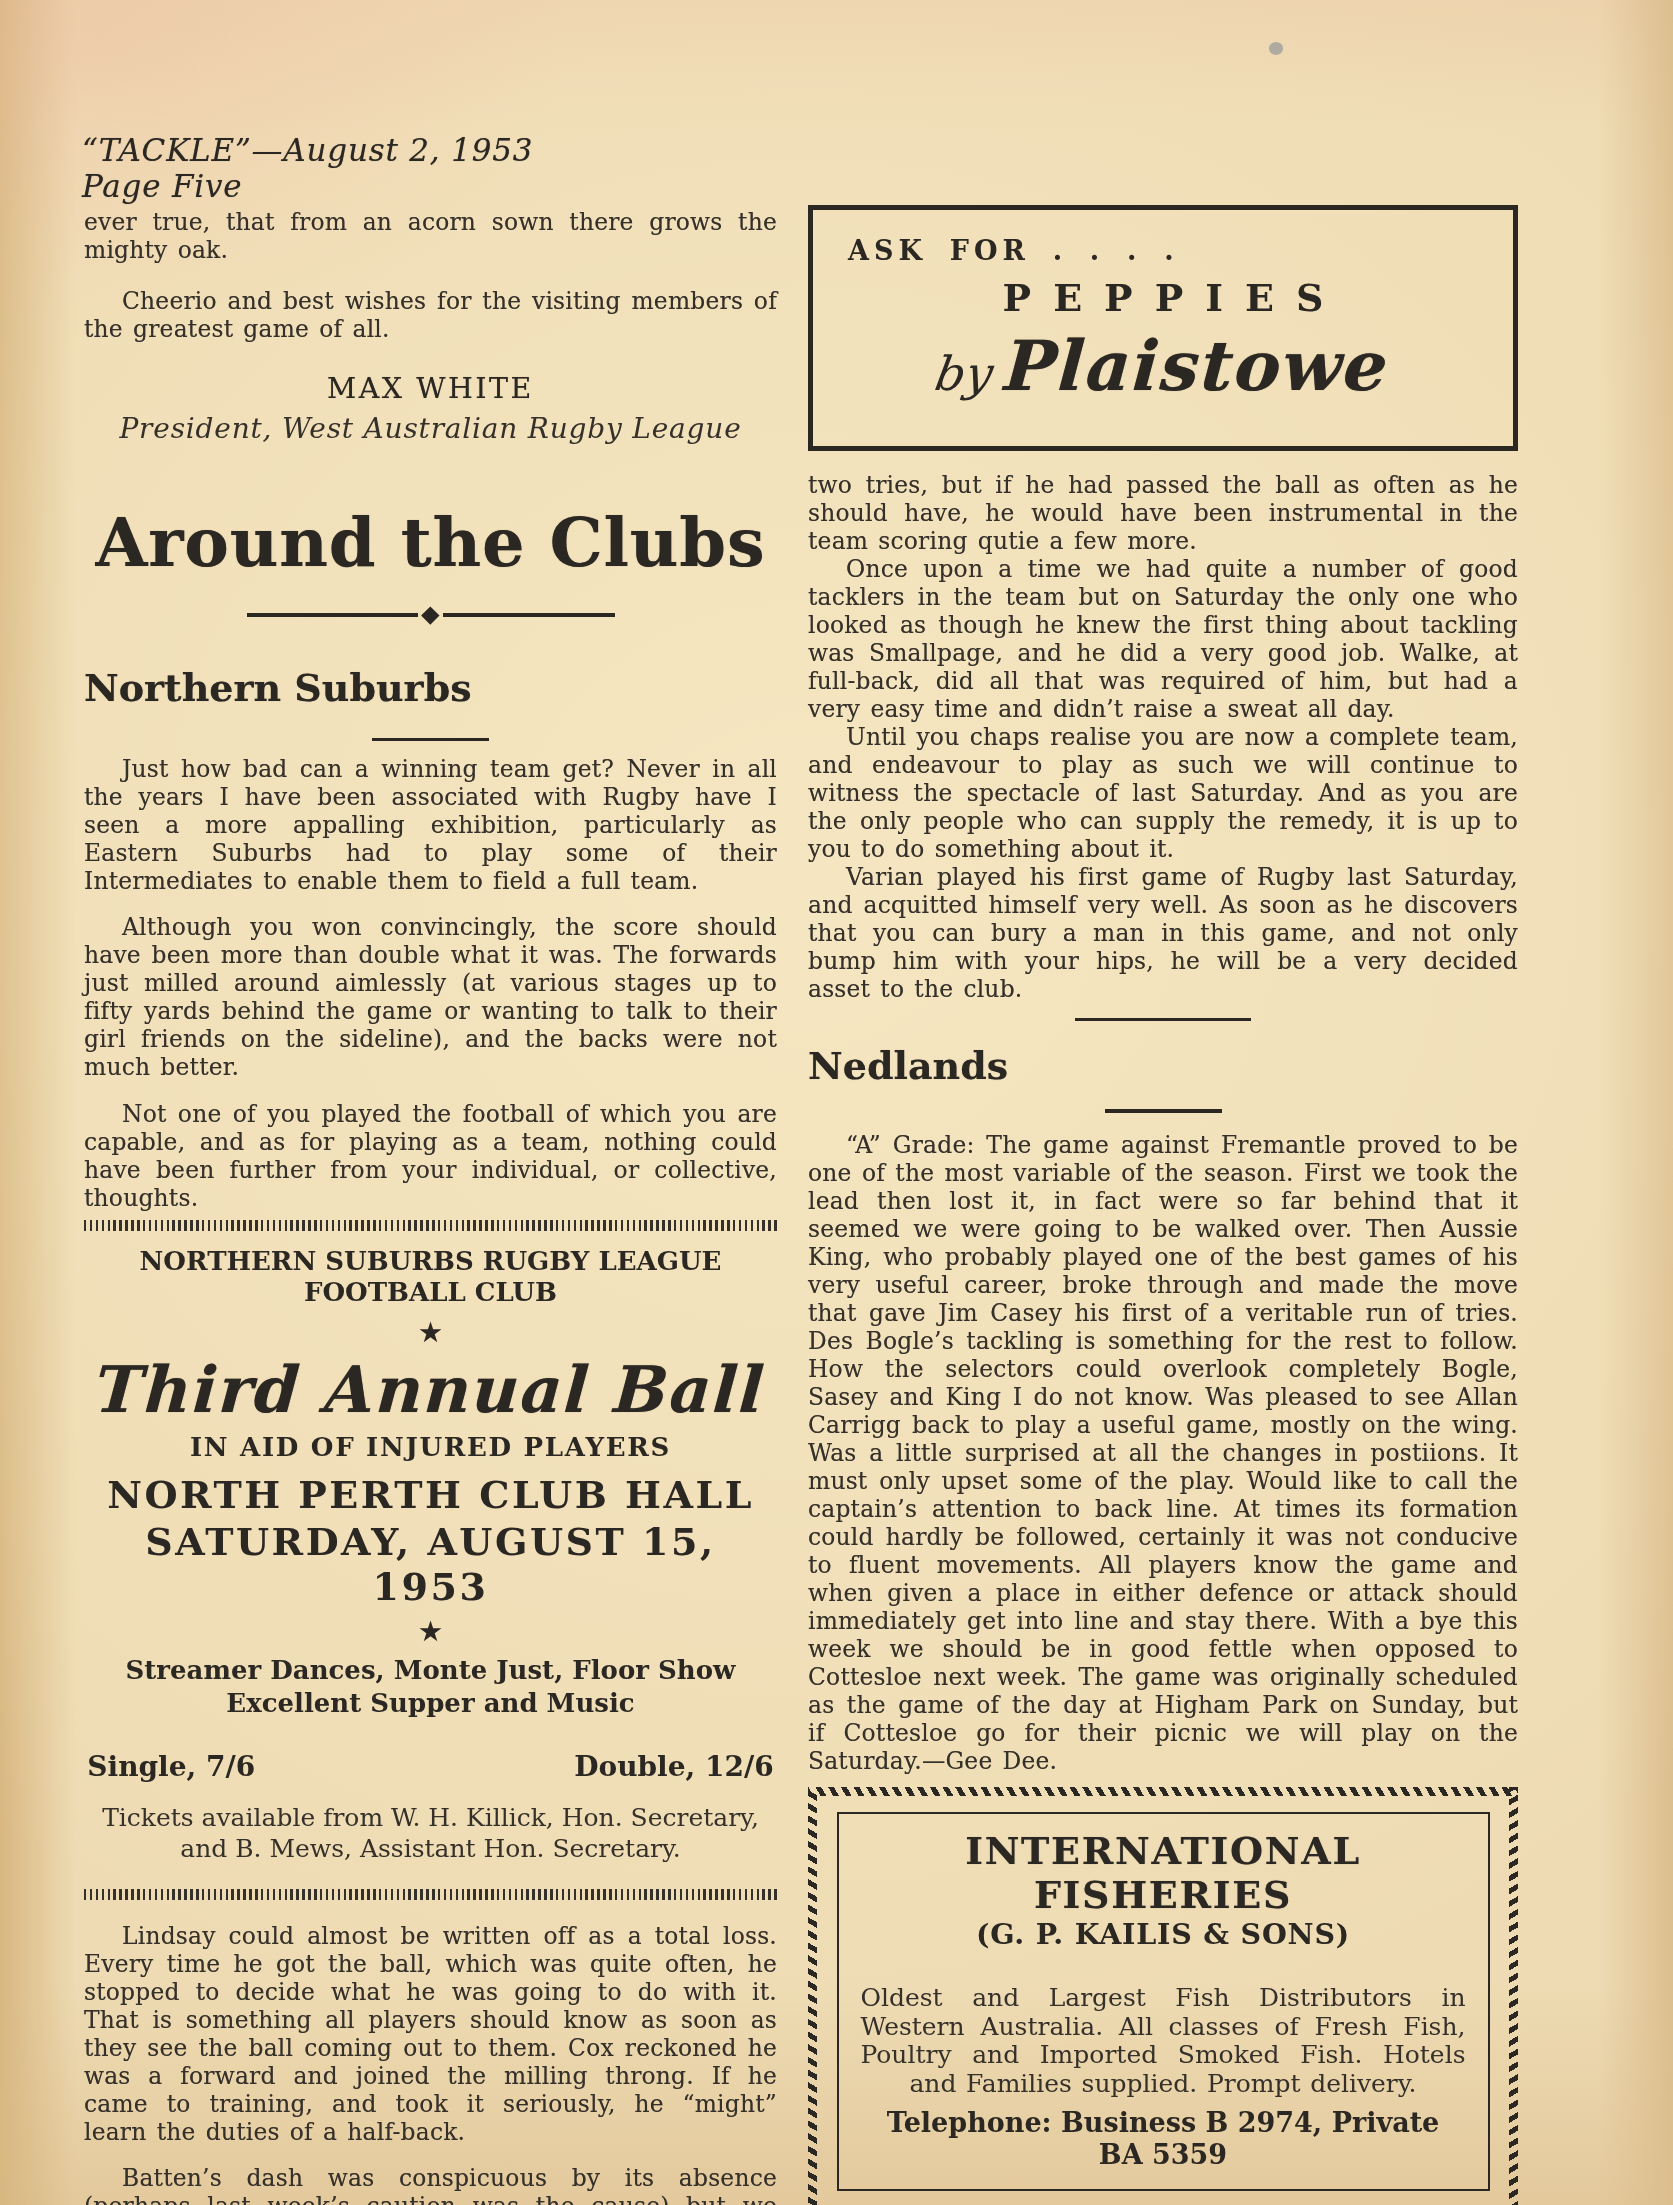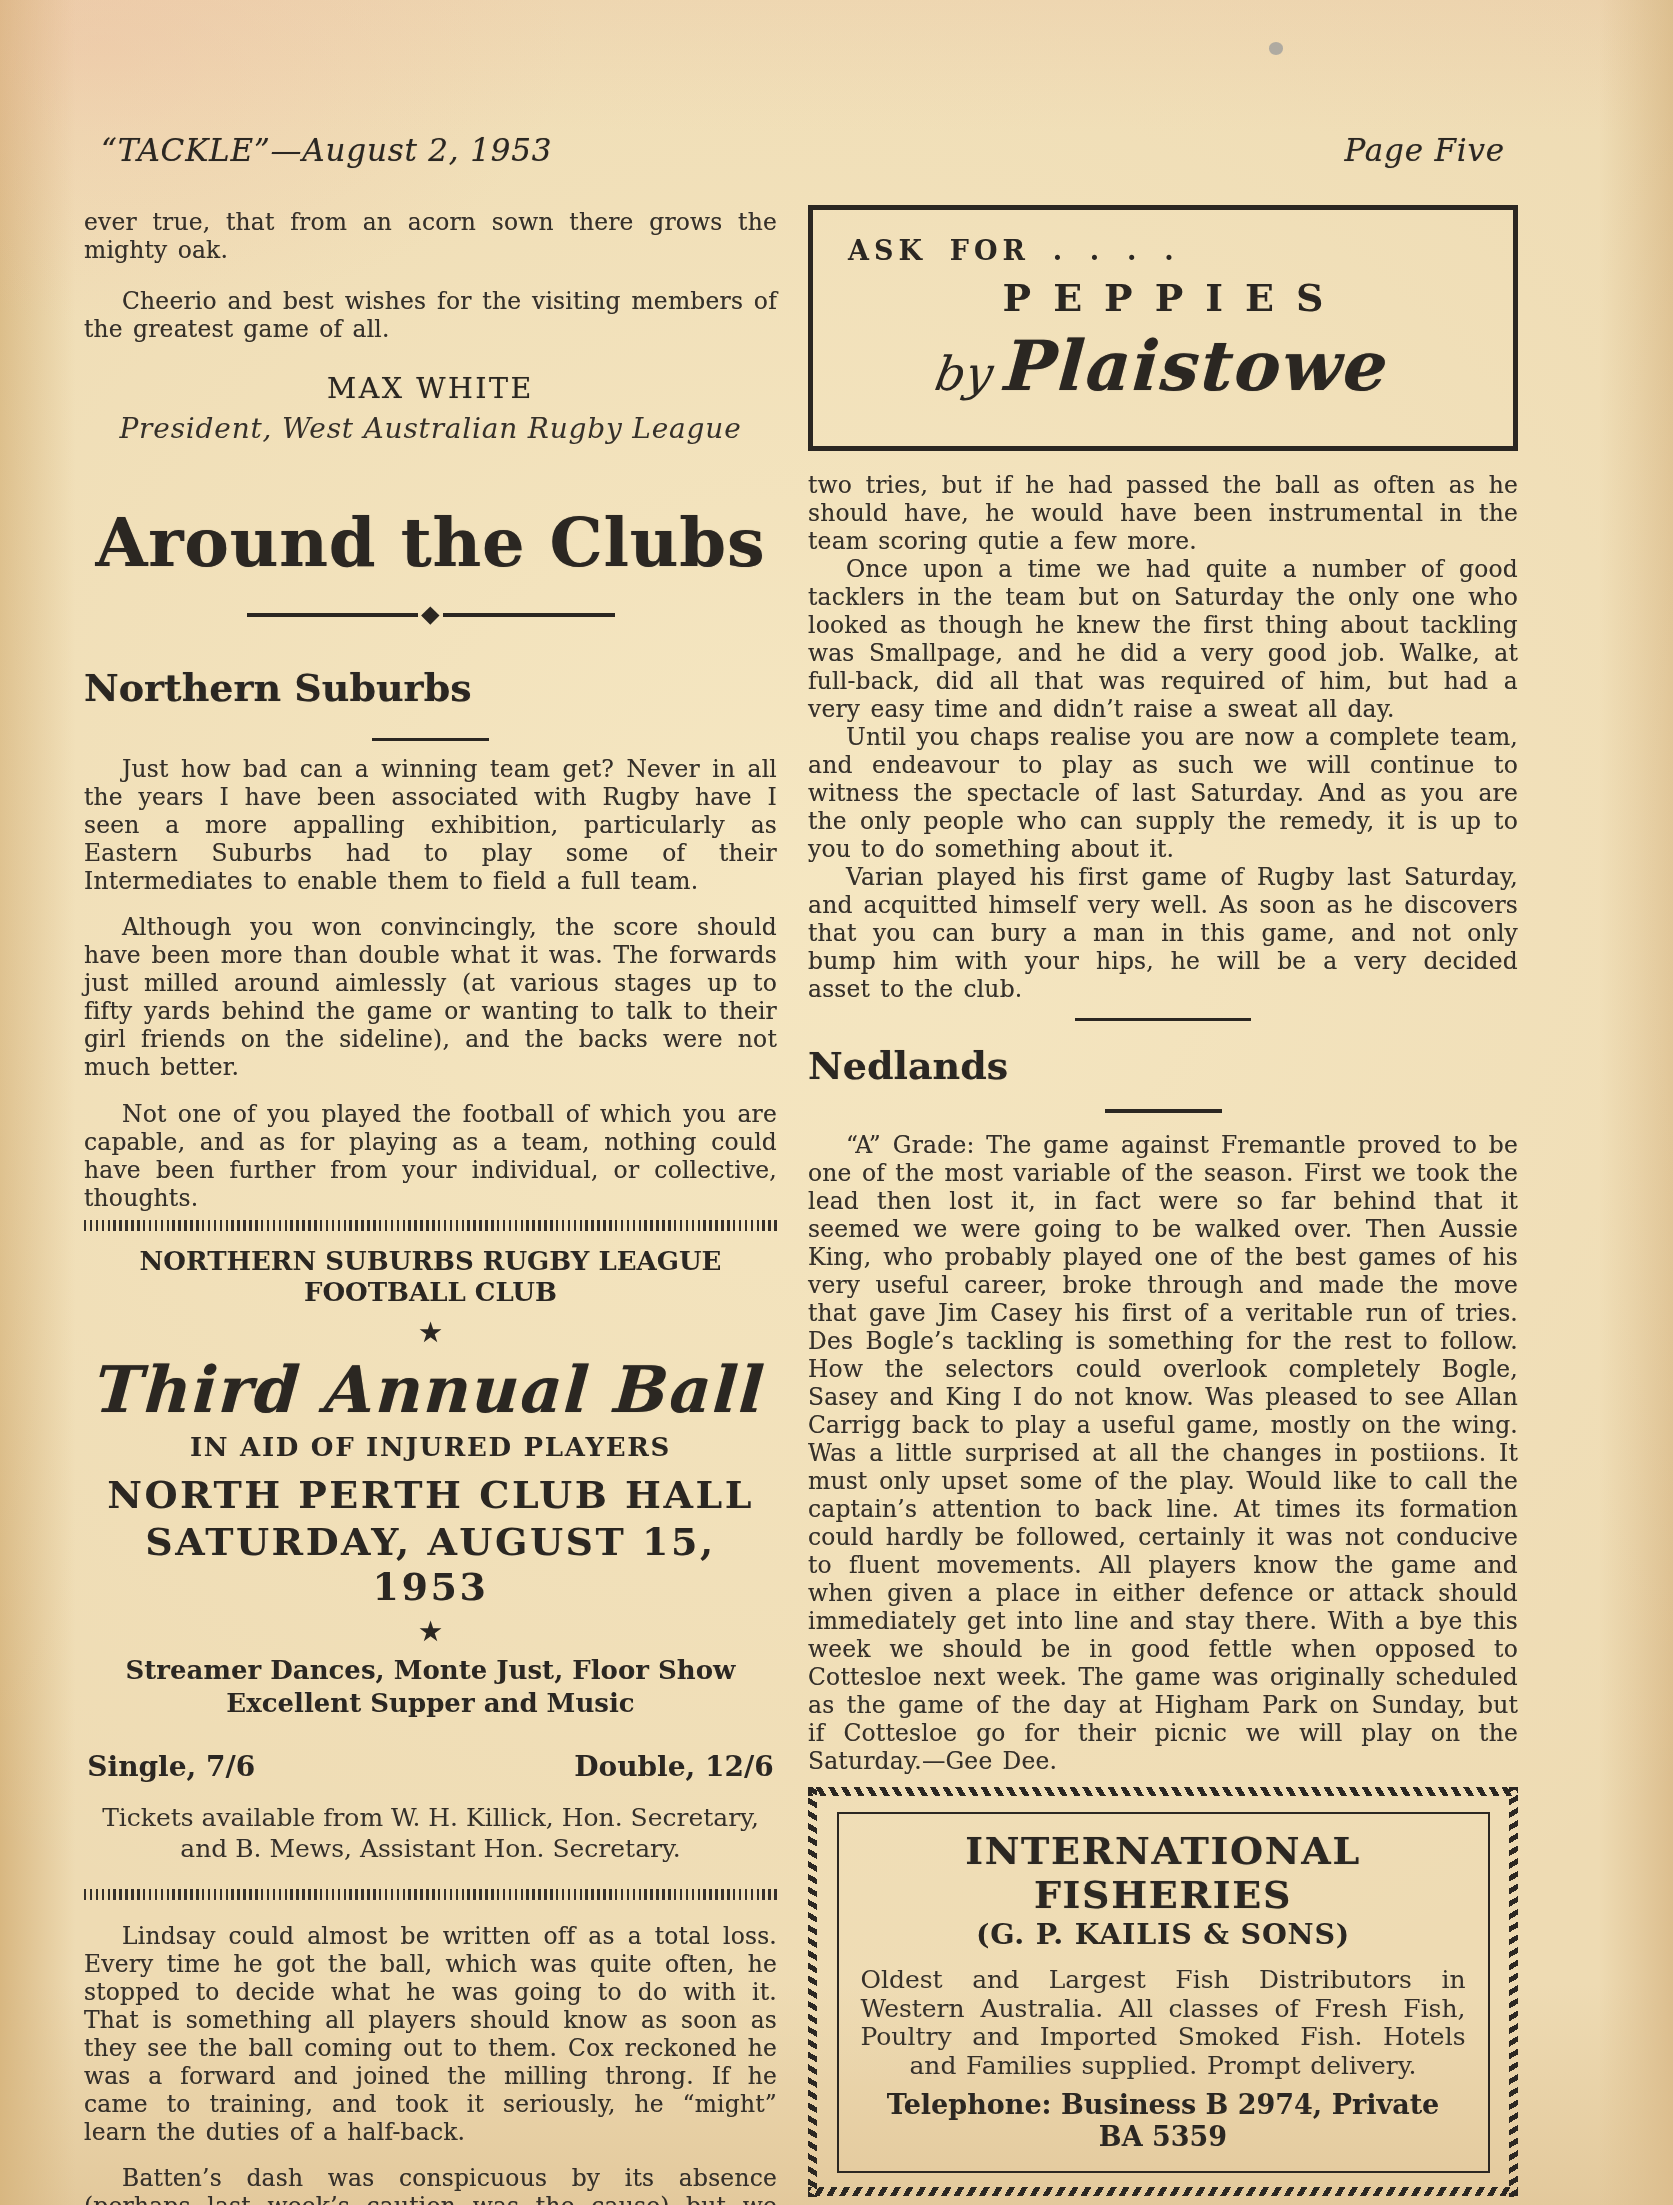--- a/index.html
+++ b/index.html
@@ -22,22 +22,22 @@
       linear-gradient(90deg, #d8b781 0%, rgba(216,183,129,0) 4.5%, rgba(216,183,129,0) 95.5%, #dcbe8e 100%),
       linear-gradient(180deg, #ecd2ac 0%, #eedbb3 6%, #eedbb3 90%, #e3c99c 100%),
       var(--paper);
   }
   .scan-dot{
     position:absolute;left:1269px;top:42px;width:14.2px;height:12.6px;
     border-radius:50%;background:#a3a29d;opacity:.85;
   }
   
   .header-row{
-    position:absolute;left:101px;top:132px;width:1404px;
-    display:flex;justify-content:space-between;align-items:baseline;
+    position:absolute;left:82px;top:132px;width:1404px;
+    display:flex;justify-content:space-between;align-items:baseline;flex-direction:column;
   }
   .masthead,.page-number{
     font-style:italic;font-size:31px;color:var(--ink-dark);
     text-shadow:0 0 0.8px rgba(43,39,34,.45);
     letter-spacing:0.8px;
   }
   
   .col-left{position:absolute;left:84px;top:208px;width:693px;}
   .col-right{position:absolute;left:808px;top:205px;width:710px;}
   p{margin:0;}
@@ -136,21 +136,21 @@
       repeating-linear-gradient(150deg,var(--ink-dark) 0 5px,transparent 5px 11px);
     background-size:100% 9.2px,100% 9.2px,9.2px 100%,9.2px 100%;
     background-position:0 0,0 100%,0 0,100% 0;
     background-repeat:no-repeat;
   }
   .fisheries-inner{border:2.5px solid var(--ink-dark);padding:15px 22px 18.4px;}
   .fisheries-title{font-size:38px;line-height:44px;font-weight:bold;letter-spacing:1.7px;color:var(--ink-dark);text-shadow:0 0 0.8px rgba(43,39,34,.5);}
   .fisheries-address{margin-top:6.7px;font-size:28.5px;line-height:33px;font-weight:bold;letter-spacing:1.7px;color:var(--ink-dark);}
   .fisheries-proprietor{margin-top:1.7px;font-size:28.5px;line-height:33px;font-weight:bold;letter-spacing:0.8px;color:var(--ink-dark);}
   .fisheries-body{
-    margin-top:15px;font-size:25px;line-height:28.5px;
+    margin-top:33px;font-size:25px;line-height:28.5px;
     text-align:justify;text-align-last:center;word-spacing:1.7px;
   }
   .fisheries-telephone{margin-top:8.4px;font-size:27px;line-height:32px;font-weight:bold;color:var(--ink-dark);}
 </style>
 </head>
 <body>
 
 <div class="page">
 
   <div class="scan-dot"></div>

